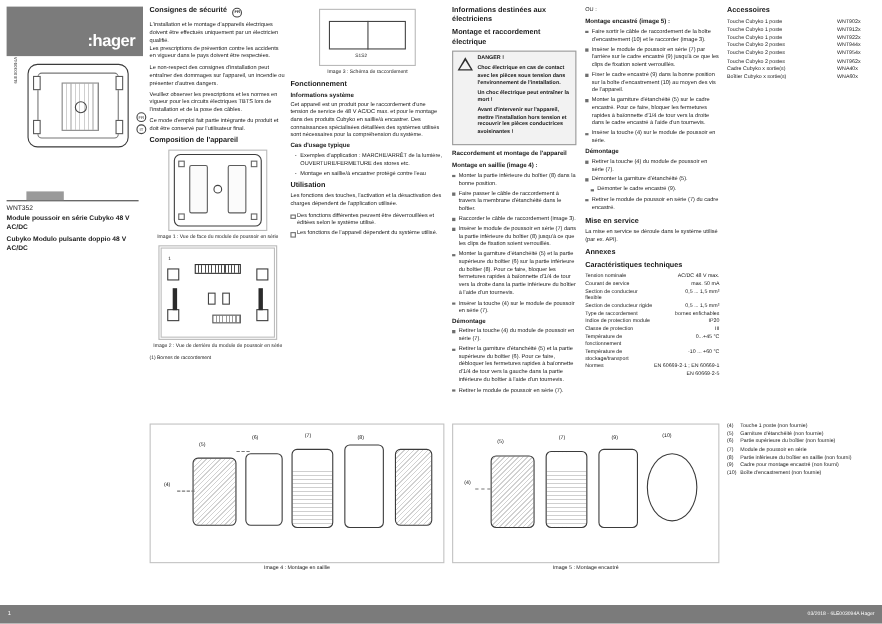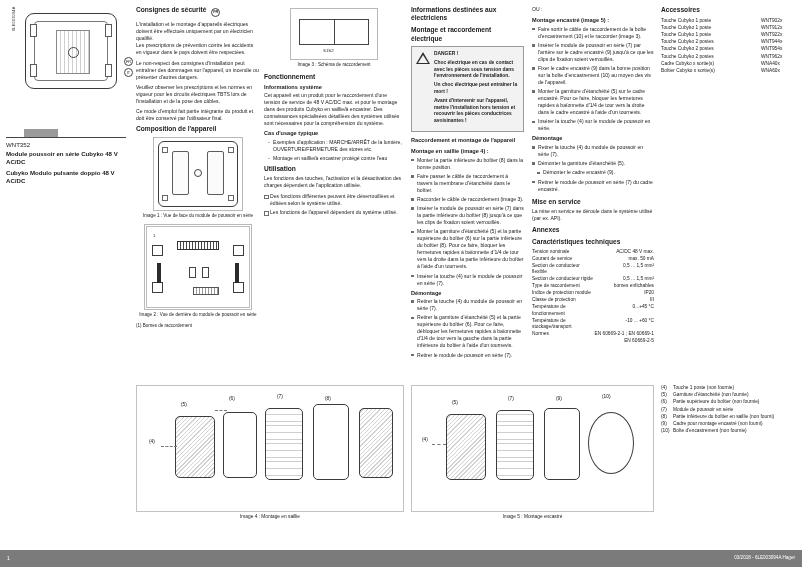--- a/index.html
+++ b/index.html
@@ -224,20 +224,23 @@
     position: absolute; right: 7px; top: 5px; font-size: 4.6px;
   }
 </style>
 </head>
 <body>
 
 <div class="page">
 
   <div class="col" id="col-logo">
 
+    <div class="logo-box">
+      <span class="logo-text">:hager</span>
+    </div>
 
     <div class="prod-pic">
       <div class="side-code">6LE003094A</div>
       <div class="dev-body">
         <div class="dev-inner"></div>
         <div class="dev-hatch"></div>
         <div class="dev-circle"></div>
         <div class="dev-term" style="left:4px;top:10px;"></div>
         <div class="dev-term" style="left:4px;top:50px;"></div>
         <div class="dev-term" style="right:4px;top:10px;"></div>

